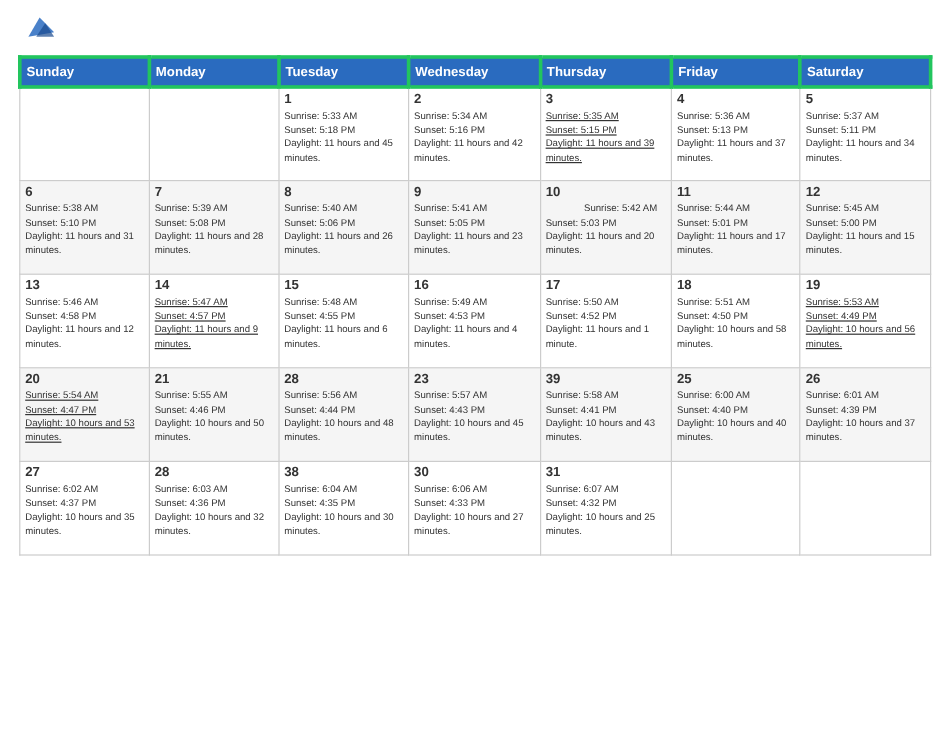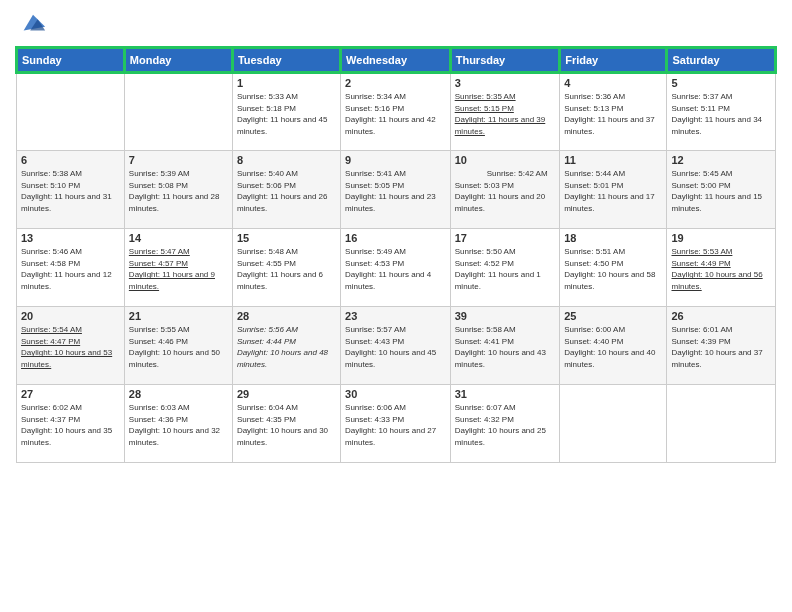--- a/index.html
+++ b/index.html
@@ -193,21 +193,21 @@
 Sunset: 4:49 PM
 Daylight: 10 hours and 56 minutes.</span></td>
         </tr>
         <tr>
           <td><span class="day-number">20</span><span class="day-detail" style="white-space: pre-line; text-decoration: underline;">Sunrise: 5:54 AM
 Sunset: 4:47 PM
 Daylight: 10 hours and 53 minutes.</span></td>
           <td><span class="day-number">21</span><span class="day-detail" style="white-space: pre-line;">Sunrise: 5:55 AM
 Sunset: 4:46 PM
 Daylight: 10 hours and 50 minutes.</span></td>
-          <td><span class="day-number">28</span><span class="day-detail" style="white-space: pre-line; font-style: italic;">Sunrise: 5:56 AM
+          <td><span class="day-number">28</span><span class="day-detail" style="white-space: pre-line;">Sunrise: 5:56 AM
 Sunset: 4:44 PM
 Daylight: 10 hours and 48 minutes.</span></td>
           <td><span class="day-number">23</span><span class="day-detail" style="white-space: pre-line;">Sunrise: 5:57 AM
 Sunset: 4:43 PM
 Daylight: 10 hours and 45 minutes.</span></td>
           <td><span class="day-number">39</span><span class="day-detail" style="white-space: pre-line;">Sunrise: 5:58 AM
 Sunset: 4:41 PM
 Daylight: 10 hours and 43 minutes.</span></td>
           <td><span class="day-number">25</span><span class="day-detail" style="white-space: pre-line;">Sunrise: 6:00 AM
 Sunset: 4:40 PM
@@ -216,21 +216,21 @@
 Sunset: 4:39 PM
 Daylight: 10 hours and 37 minutes.</span></td>
         </tr>
         <tr>
           <td><span class="day-number">27</span><span class="day-detail" style="white-space: pre-line;">Sunrise: 6:02 AM
 Sunset: 4:37 PM
 Daylight: 10 hours and 35 minutes.</span></td>
           <td><span class="day-number">28</span><span class="day-detail" style="white-space: pre-line;">Sunrise: 6:03 AM
 Sunset: 4:36 PM
 Daylight: 10 hours and 32 minutes.</span></td>
-          <td><span class="day-number">29</span><span class="day-detail" style="white-space: pre-line; text-align: right;">Sunrise: 6:04 AM
+          <td><span class="day-number">38</span><span class="day-detail" style="white-space: pre-line; text-align: right;">Sunrise: 6:04 AM
 Sunset: 4:35 PM
 Daylight: 10 hours and 30 minutes.</span></td>
           <td><span class="day-number">30</span><span class="day-detail" style="white-space: pre-line;">Sunrise: 6:06 AM
 Sunset: 4:33 PM
 Daylight: 10 hours and 27 minutes.</span></td>
           <td><span class="day-number">31</span><span class="day-detail" style="white-space: pre-line;">Sunrise: 6:07 AM
 Sunset: 4:32 PM
 Daylight: 10 hours and 25 minutes.</span></td>
           <td class="empty-cell"></td>
           <td class="empty-cell"></td>

